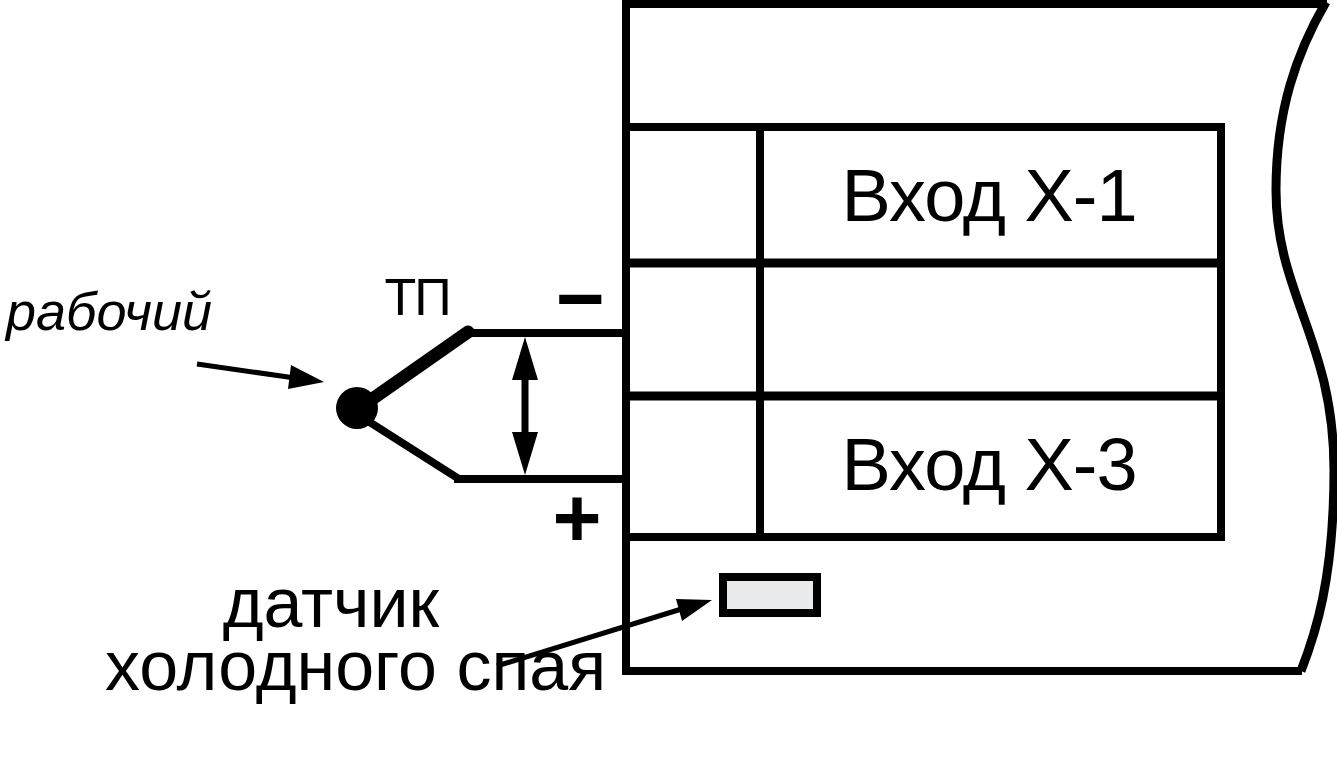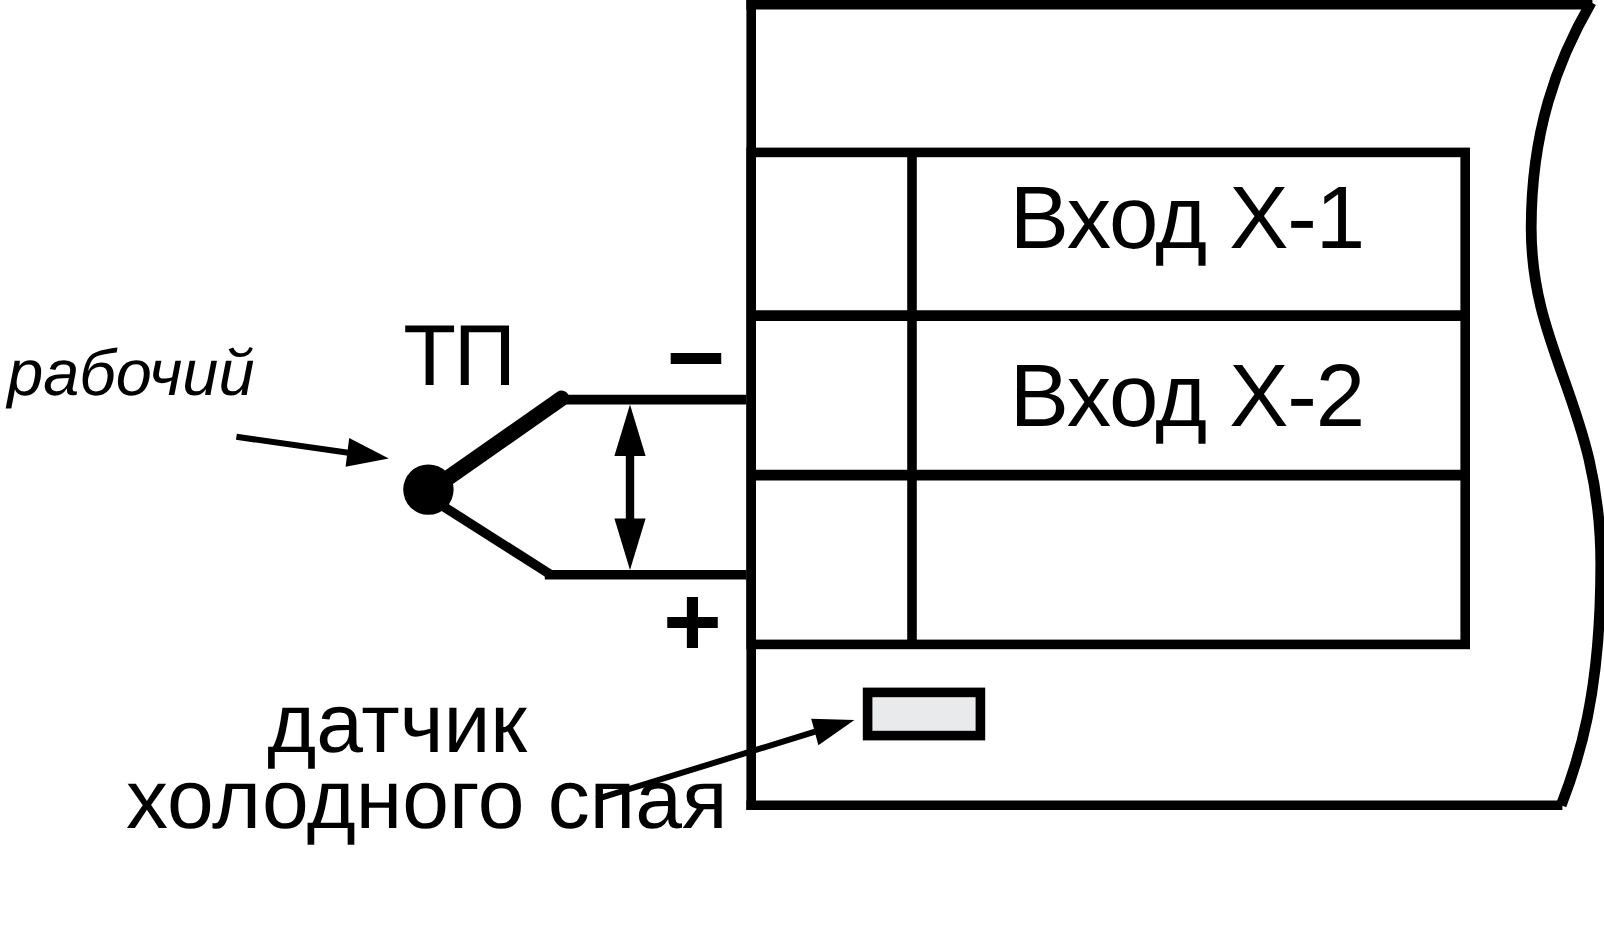--- a/index.html
+++ b/index.html
@@ -14,39 +14,39 @@
   }
   .drawing {
     position: absolute;
     left: 0; top: 0;
     width: 1337px; height: 777px;
   }
   .label { position: absolute; text-align: center; white-space: nowrap; }
   .flexc { display: flex; align-items: center; justify-content: center; }
 
   .tp-label {
-    left: 322px; top: 249px; width: 120px; height: 96px;
-    font-size: 72px; letter-spacing: -2px;
+    left: 357px; top: 249px; width: 120px; height: 96px;
+    font-size: 52px; letter-spacing: -2px;
   }
   .wj-label {
     left: 2px; top: 284px; width: 214px;
     font-size: 54px; line-height: 55px; font-style: italic;
   }
   .polarity {
     font-size: 84px; font-weight: bold;
     width: 90px; height: 88px;
   }
   .minus-label { left: 535px; top: 254px; }
   .plus-label  { left: 532px; top: 474px; }
 
   .input-label {
     left: 764px; width: 450px;
     font-size: 74px; letter-spacing: -1px;
   }
-  .input-row-1 { top: 117px; height: 128px; }
+  .input-row-1 { top: 131px; height: 128px; }
   .input-row-2 { top: 267px; height: 125px; }
   .input-row-3 { top: 400px; height: 129px; }
 
   .cj-label {
     left: 105px; top: 572px; width: 452px;
     font-size: 70px; line-height: 63px;
   }
   .line-block { display: block; }
 </style>
 </head>
@@ -87,20 +87,20 @@
   <div class="label flexc tp-label">ТП</div>
 
   <div class="label wj-label">
     <span class="line-block">рабочий</span>
   </div>
 
   <div class="label flexc polarity minus-label">−</div>
   <div class="label flexc polarity plus-label">+</div>
 
   <div class="label flexc input-label input-row-1">Вход Х-1</div>
-  <div class="label flexc input-label input-row-2">Вход Х-2</div>
+  <div class="label flexc input-label input-row-3">Вход Х-3</div>
 
   <div class="label cj-label">
     <span class="line-block">датчик</span>
     <span class="line-block">холодного спая</span>
   </div>
 
 </div>
 
 </body></html>

